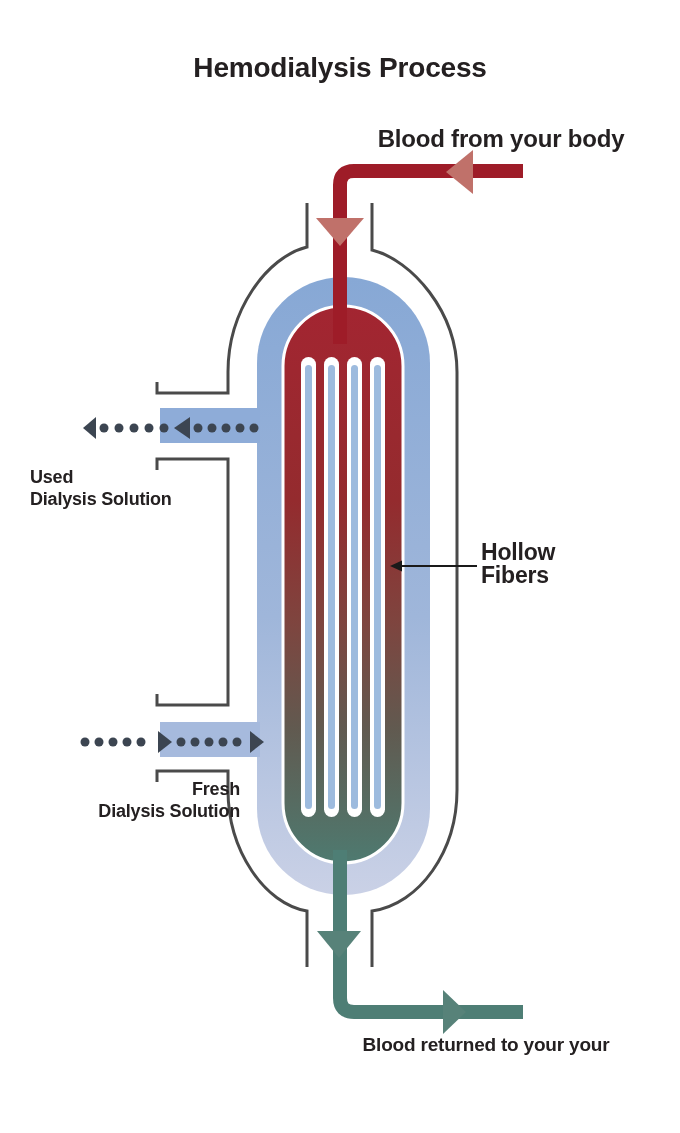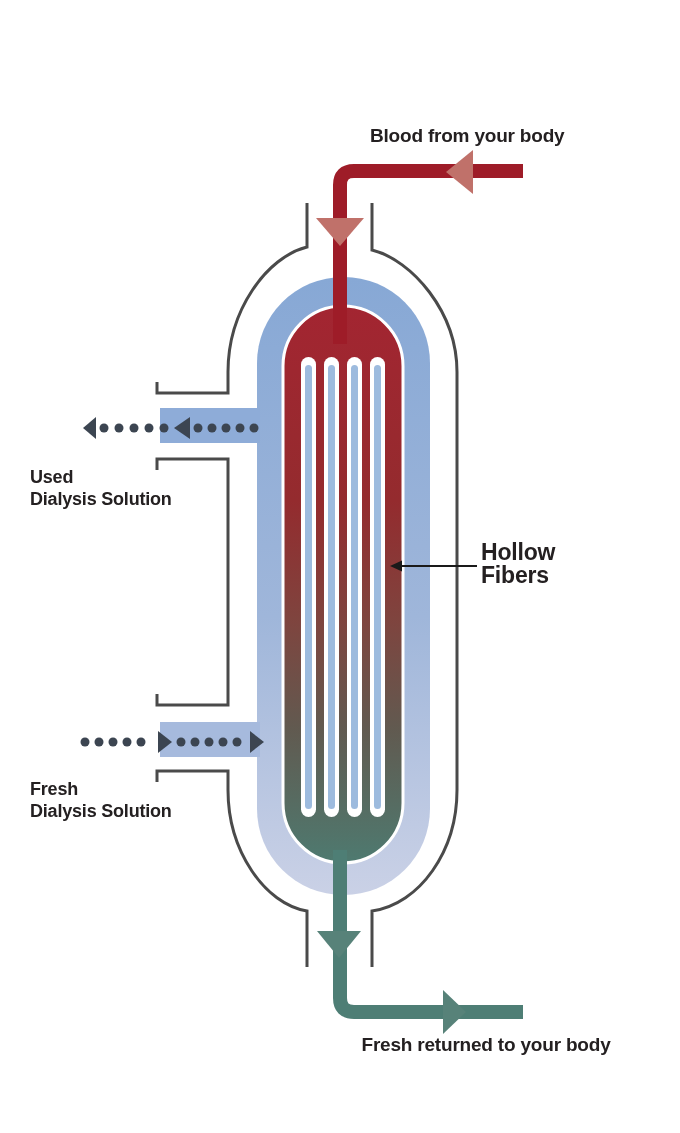--- a/index.html
+++ b/index.html
@@ -13,23 +13,23 @@
   }
   .stage svg { position: absolute; left: 0; top: 0; }
   .txt {
     position: absolute;
     color: #242021;
     font-weight: bold;
     white-space: pre-line;
     letter-spacing: -0.2px;
   }
   .title     { top: 52px;  left: 0; right: 0; text-align: center; font-size: 28px; }
-  .blood-in  { top: 125px; left: 370px; width: 262px; text-align: left;  font-size: 19px; }
+  .blood-in  { top: 125px; left: 370px; width: 262px; text-align: center;  font-size: 24px; }
   .used      { top: 466px; left: 30px;  width: 210px; font-size: 18px; line-height: 22px; }
-  .fresh     { top: 778px; left: 30px;  width: 210px; text-align: left; font-size: 18px; line-height: 22px; }
+  .fresh     { top: 778px; left: 30px;  width: 210px; text-align: right; font-size: 18px; line-height: 22px; }
   .hollow    { top: 541px; left: 481px; width: 120px; text-align: left;   font-size: 23px; line-height: 23px; }
   .blood-out { top: 1034px;left: 330px; width: 312px; text-align: center; font-size: 19px; }
 </style>
 </head>
 <body>
 
 <div class="stage">
 
   <svg width="680" height="1133" viewBox="0 0 680 1133">
     <defs>
@@ -109,22 +109,23 @@
       <circle cx="237" cy="742" r="4.5"></circle>
       <polygon points="250,731 250,753 264,742"></polygon>
     </g>
 
     <g>
       <line x1="477" y1="566" x2="400" y2="566" stroke-width="2" stroke="#1A1A1A"></line>
       <polygon points="402,560.5 402,571.5 390,566" fill="#1A1A1A"></polygon>
     </g>
   </svg>
 
+  <div class="txt title">Hemodialysis Process</div>
   <div class="txt blood-in">Blood from your body</div>
   <div class="txt used">Used
 Dialysis Solution</div>
   <div class="txt hollow">Hollow
 Fibers</div>
   <div class="txt fresh">Fresh
 Dialysis Solution</div>
-  <div class="txt blood-out">Fresh returned to your body</div>
+  <div class="txt blood-out">Blood returned to your your</div>
 
 </div>
 
 </body></html>

